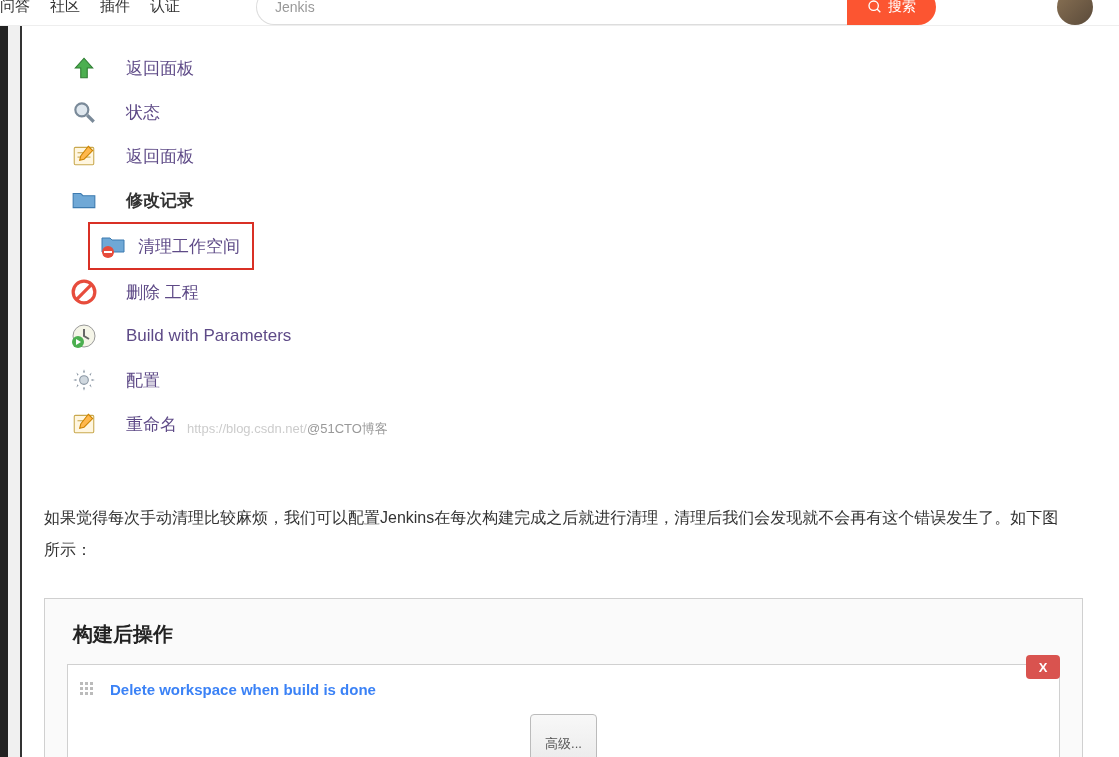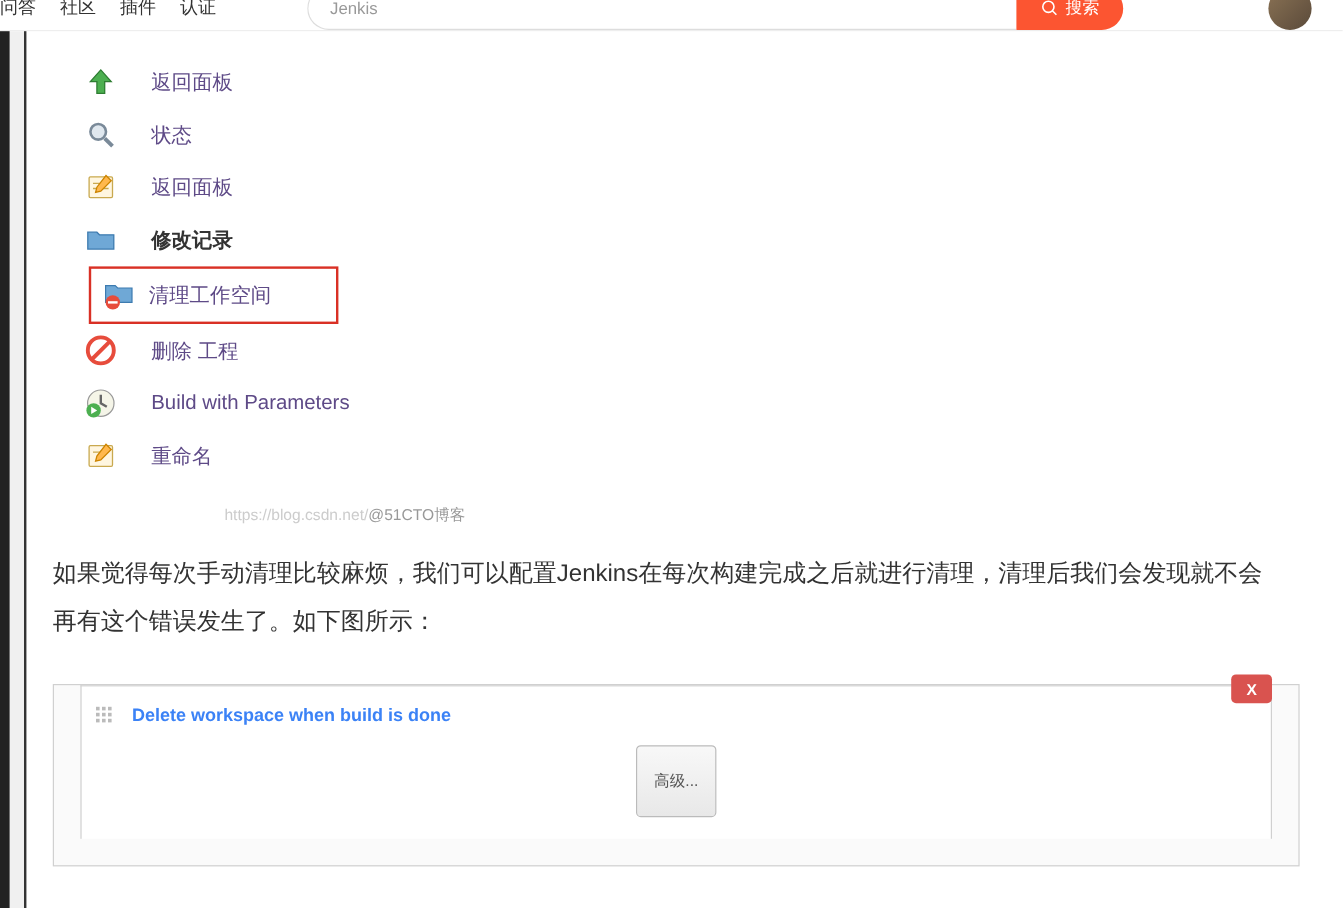--- a/index.html
+++ b/index.html
@@ -18,33 +18,33 @@
     .left-stripe { width: 22px; background: #f0f0f0; border-right: 2px solid #333; height: 731px; position: relative; }
     .left-stripe::before { content: ""; position: absolute; left: 0; top: 0; width: 8px; height: 100%; background: #222; }
     
     .main-content { flex: 1; padding: 20px 36px 0 0; position: relative; }
     
     .jenkins-menu { margin-left: 48px; }
     .menu-item { display: flex; align-items: center; gap: 12px; padding: 8px 0; cursor: pointer; }
     .menu-item .icon { width: 28px; height: 28px; display: flex; align-items: center; justify-content: center; }
     .menu-item .label { color: #5e4a87; font-size: 17px; margin-left: 16px; }
     .menu-item.bold .label { font-weight: bold; color: #333; }
-    .submenu-item { margin-left: 4px; display: flex; align-items: center; gap: 10px; padding: 8px 10px; border: 2px solid #d93025; width: 208px; cursor: pointer; }
+    .submenu-item { margin-left: 18px; display: flex; align-items: center; gap: 10px; padding: 8px 10px; border: 2px solid #d93025; width: 166px; cursor: pointer; }
     .submenu-item .icon { width: 28px; height: 28px; }
     .submenu-item .label { color: #5e4a87; font-size: 17px; }
     
     .watermark { position: absolute; left: 165px; top: 394px; color: #ccc; font-size: 13px; }
     .watermark .bold { color: #999; font-weight: 500; }
     
     .floating-query { position: absolute; right: 10px; top: 44px; background: #fff; border: 1px solid #eee; box-shadow: 0 2px 12px rgba(0,0,0,0.1); border-radius: 6px; padding: 14px 22px 10px; text-align: center; }
     .floating-query svg { width: 22px; height: 22px; stroke: #666; fill: none; stroke-width: 2; }
     .floating-query .qlabel { font-size: 12px; color: #666; margin-top: 4px; }
     .floating-query::after { content: ""; position: absolute; bottom: -8px; left: 50%; transform: translateX(-50%); border-left: 8px solid transparent; border-right: 8px solid transparent; border-top: 8px solid #fff; }
     
-    .article-text { margin: 56px 22px 10px 22px; font-size: 20px; color: #333; line-height: 2; }
+    .article-text { margin: 56px 22px 10px 22px; font-size: 16px; color: #333; line-height: 2; }
     
     .config-panel { margin: 32px 0 0 22px; border: 1px solid #d0d0d0; background: #fafafa; padding: 0; }
     .config-title { font-size: 20px; font-weight: bold; padding: 22px 28px 16px; color: #222; }
     .config-inner { margin: 0 22px 22px; border: 1px solid #d0d0d0; border-bottom: none; background: #fff; position: relative; padding: 0; }
     .config-row { display: flex; align-items: center; padding: 16px 12px 10px; position: relative; }
     .drag-handle { width: 16px; height: 16px; display: grid; grid-template-columns: repeat(3, 3px); grid-template-rows: repeat(3, 3px); gap: 2px; margin-right: 14px; }
     .drag-handle span { background: #bbb; }
     .config-label { font-size: 15px; font-weight: bold; color: #3b82f6; }
     .close-x { position: absolute; right: -1px; top: -10px; background: #d9534f; color: #fff; width: 34px; height: 24px; border-radius: 4px; display: flex; align-items: center; justify-content: center; font-weight: bold; font-size: 13px; cursor: pointer; }
     .advanced-btn-row { text-align: center; padding: 6px 0 18px; }
@@ -141,36 +141,46 @@
               <path d="M14 7 L14 14 L19 17" stroke="#666" stroke-width="2" fill="none"></path>
               <circle cx="8" cy="20" r="6" fill="#4caf50"></circle>
               <path d="M6 17 L6 23 L11 20 Z" fill="#fff"></path>
             </svg>
         </span>
         <span class="label">Build with Parameters</span>
       </div>
       <div class="menu-item">
         <span class="icon">
           <svg width="26" height="26" viewBox="0 0 24 24">
+              <circle cx="12" cy="12" r="4" fill="#d0d8df" stroke="#8a96a3"></circle>
+              <path d="M12 2 L13 5 L11 5 Z M12 22 L13 19 L11 19 Z M2 12 L5 13 L5 11 Z M22 12 L19 13 L19 11 Z M5 5 L7 7 L6 8 Z M19 19 L17 17 L18 16 Z M5 19 L7 17 L6 16 Z M19 5 L17 7 L18 8 Z" fill="#8a96a3"></path>
+            </svg>
+        </span>
+        <span class="label">配置</span>
+      </div>
+      <div class="menu-item">
+        <span class="icon">
+          <svg width="26" height="26" viewBox="0 0 24 24">
               <rect x="3" y="4" width="18" height="16" rx="1" fill="#fff6e0" stroke="#c9a94f"></rect>
               <line x1="6" y1="9" x2="18" y2="9" stroke="#c9a94f"></line>
               <path d="M16 3 L20 7 L12 15 L8 16 L9 12 Z" fill="#ffb84d" stroke="#cc8400"></path>
             </svg>
         </span>
         <span class="label">重命名</span>
       </div>
     </div>
 
     <div class="watermark">
       <span>https://blog.csdn.net/</span><span class="bold">@51CTO博客</span>
     </div>
 
     <div class="article-text">如果觉得每次手动清理比较麻烦，我们可以配置Jenkins在每次构建完成之后就进行清理，清理后我们会发现就不会再有这个错误发生了。如下图所示：</div>
 
     <div class="config-panel">
+      <div class="config-title">构建后操作</div>
       <div class="config-inner">
         <div class="close-x">X</div>
         <div class="config-row">
           <div class="drag-handle">
             <span></span>
               <span></span>
               <span></span>
               <span></span>
               <span></span>
               <span></span>

